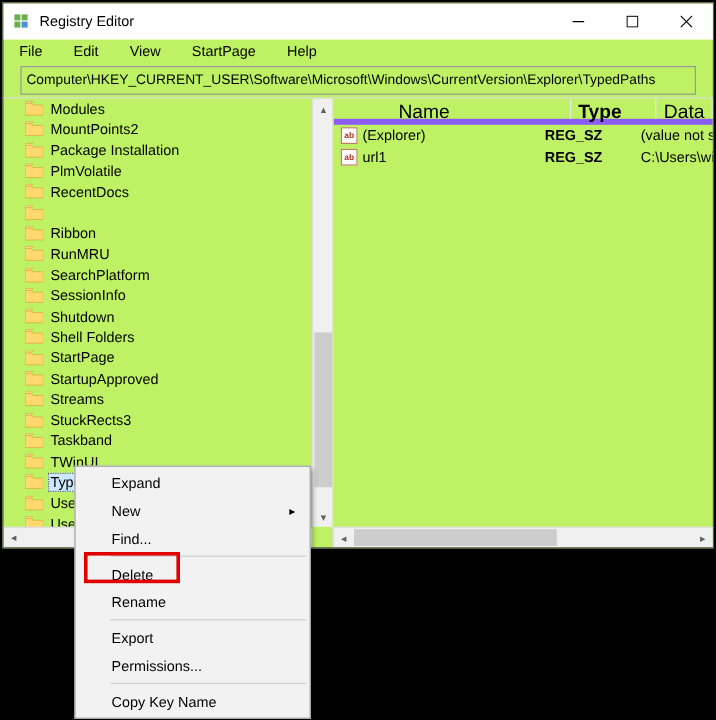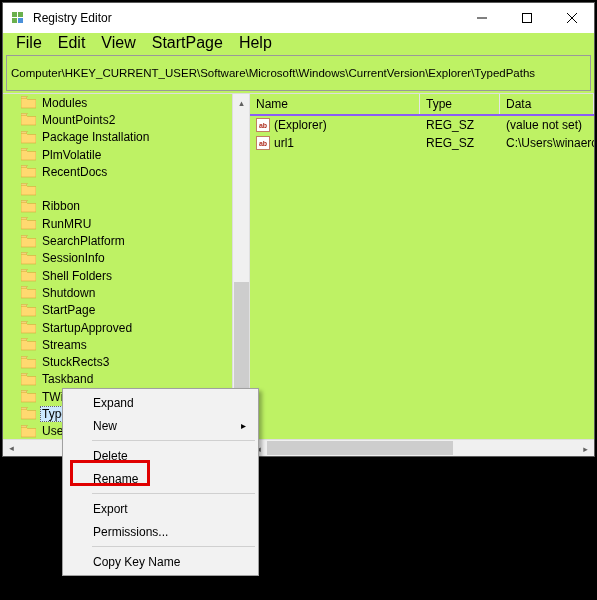--- a/index.html
+++ b/index.html
@@ -3,39 +3,39 @@
 <meta charset="utf-8">
 <style>
 * { box-sizing: border-box; margin: 0; padding: 0; font-family: "Segoe UI", Tahoma, sans-serif; }
 body { background: #000; width: 597px; height: 600px; overflow: hidden; position: relative; }
 .window { position: absolute; top: 2px; left: 2px; width: 593px; height: 455px; background: #bef264; border: 1px solid #5a5a5a; display: flex; flex-direction: column; }
 .titlebar { height: 30px; display: flex; align-items: center; padding-left: 8px; background: #fff; }
 .titlebar-icon { width: 16px; height: 16px; margin-right: 6px; }
 .titlebar-title { font-size: 12px; flex: 1; }
 .win-buttons { display: flex; height: 100%; }
 .win-btn { width: 45px; display: flex; align-items: center; justify-content: center; font-size: 13px; }
-.menubar { height: 20px; display: flex; align-items: center; padding-left: 6px; gap: 2px; font-size: 16px; }
+.menubar { height: 20px; display: flex; align-items: center; padding-left: 6px; gap: 12px; font-size: 12px; }
 .menu-item { padding: 1px 7px; }
-.addressbar { margin: 2px 3px; border: 1px solid #999; height: 36px; display: flex; align-items: center; padding: 0 4px; font-size: 11.5px; white-space: nowrap; overflow: hidden; }
+.addressbar { margin: 2px 14px; border: 1px solid #999; height: 24px; display: flex; align-items: center; padding: 0 4px; font-size: 11.5px; white-space: nowrap; overflow: hidden; }
 .panes { flex: 1; display: flex; border-top: 1px solid #ddd; min-height: 0; }
-.tree-pane { width: 247px; border-right: 1px solid #e0e0e0; overflow: hidden; position: relative; }
+.tree-pane { width: 275px; border-right: 1px solid #e0e0e0; overflow: hidden; position: relative; }
 .tree-scroll { height: 100%; overflow: hidden; }
 .tree-item { height: 17.3px; display: flex; align-items: center; font-size: 12px; padding-left: 18px; white-space: nowrap; }
 .tree-item.selected .label { background: #cce8ff; border: 1px dotted #666; padding: 0 1px; }
 .folder-icon { width: 15px; height: 13px; margin-right: 4px; flex-shrink: 0; }
 .label { padding: 0 2px; }
 .hscroll { position: absolute; bottom: 0; left: 0; right: 17px; height: 17px; background: #f0f0f0; border-top: 1px solid #ddd; display: flex; align-items: center; }
 .sbtn { width: 17px; height: 17px; display: flex; align-items: center; justify-content: center; font-size: 9px; color: #606060; }
 .vscroll { position: absolute; right: 0; top: 0; bottom: 17px; width: 17px; background: #f0f0f0; border-left: 1px solid #ddd; display: flex; flex-direction: column; }
 .vthumb { background: #cdcdcd; width: 15px; margin: 0 1px; }
 .list-pane { flex: 1; overflow: hidden; position: relative; }
-.list-header { height: 22px; display: flex; border-bottom: 2px solid #8b5cf6; font-size: 12px; }
+.list-header { height: 22px; display: flex; border-bottom: 5px solid #8b5cf6; font-size: 16px; padding-left: 48px; }
 .col { padding: 3px 6px; border-right: 1px solid #e5e5e5; }
 .col-name { width: 170px; }
-.col-type { width: 80px; }
+.col-type { width: 80px; font-weight: bold; }
 .col-data { flex: 1; }
 .list-row { height: 18px; display: flex; align-items: center; font-size: 12px; }
 .list-row .col { border: none; padding: 1px 6px; display: flex; align-items: center; overflow: hidden; white-space: nowrap; }
 .val-icon { width: 14px; height: 14px; margin-right: 4px; border: 1px solid #c08060; background: #fff; font-size: 7px; color: #b03020; font-weight: bold; display: flex; align-items: center; justify-content: center; }
 .list-hscroll { position: absolute; bottom: 0; left: 0; right: 0; height: 17px; background: #f0f0f0; border-top: 1px solid #ddd; display: flex; }
 .ctx-menu { position: absolute; left: 62px; top: 388px; width: 197px; background: #f2f2f2; border: 1px solid #a0a0a0; box-shadow: 3px 3px 4px rgba(0,0,0,0.3); font-size: 12px; padding: 2px; }
 .ctx-item { height: 23px; display: flex; align-items: center; padding-left: 28px; position: relative; }
 .ctx-item .arrow { position: absolute; right: 10px; font-size: 10px; }
 .ctx-sep { height: 1px; background: #d0d0d0; margin: 3px 1px 3px 27px; }
 .highlight-box { position: absolute; border: 3px solid #e00000; pointer-events: none; }
@@ -154,28 +154,28 @@
               <path d="M0 2 L5 2 L6.5 3.5 L15 3.5 L15 12 L0 12 Z" fill="#ffd970" stroke="#d4a93a" stroke-width="0.6"></path>
               <path d="M0 2 L5 2 L6.5 0.5 L0 0.5 Z" fill="#ffe699" stroke="#d4a93a" stroke-width="0.6"></path>
             </svg>
             <span class="label">SessionInfo</span>
           </div>
           <div class="tree-item">
             <svg class="folder-icon" viewBox="0 0 15 13">
               <path d="M0 2 L5 2 L6.5 3.5 L15 3.5 L15 12 L0 12 Z" fill="#ffd970" stroke="#d4a93a" stroke-width="0.6"></path>
               <path d="M0 2 L5 2 L6.5 0.5 L0 0.5 Z" fill="#ffe699" stroke="#d4a93a" stroke-width="0.6"></path>
             </svg>
+            <span class="label">Shutdown</span>
+          </div>
+          <div class="tree-item">
+            <svg class="folder-icon" viewBox="0 0 15 13">
+              <path d="M0 2 L5 2 L6.5 3.5 L15 3.5 L15 12 L0 12 Z" fill="#ffd970" stroke="#d4a93a" stroke-width="0.6"></path>
+              <path d="M0 2 L5 2 L6.5 0.5 L0 0.5 Z" fill="#ffe699" stroke="#d4a93a" stroke-width="0.6"></path>
+            </svg>
             <span class="label">Shell Folders</span>
-          </div>
-          <div class="tree-item">
-            <svg class="folder-icon" viewBox="0 0 15 13">
-              <path d="M0 2 L5 2 L6.5 3.5 L15 3.5 L15 12 L0 12 Z" fill="#ffd970" stroke="#d4a93a" stroke-width="0.6"></path>
-              <path d="M0 2 L5 2 L6.5 0.5 L0 0.5 Z" fill="#ffe699" stroke="#d4a93a" stroke-width="0.6"></path>
-            </svg>
-            <span class="label">Shutdown</span>
           </div>
           <div class="tree-item">
             <svg class="folder-icon" viewBox="0 0 15 13">
               <path d="M0 2 L5 2 L6.5 3.5 L15 3.5 L15 12 L0 12 Z" fill="#ffd970" stroke="#d4a93a" stroke-width="0.6"></path>
               <path d="M0 2 L5 2 L6.5 0.5 L0 0.5 Z" fill="#ffe699" stroke="#d4a93a" stroke-width="0.6"></path>
             </svg>
             <span class="label">StartPage</span>
           </div>
           <div class="tree-item">
             <svg class="folder-icon" viewBox="0 0 15 13">
@@ -284,20 +284,23 @@
 </div>
 
 <div class="ctx-menu">
   <div class="ctx-item">
       <span>Expand</span>
     </div>
   <div class="ctx-item">
       <span>New</span>
       <span class="arrow">▸</span>
     </div>
+  <div class="ctx-item">
+      <span>Find...</span>
+    </div>
   <div class="ctx-sep"></div>
   <div class="ctx-item">
       <span>Delete</span>
     </div>
   <div class="ctx-item">
       <span>Rename</span>
     </div>
   <div class="ctx-sep"></div>
   <div class="ctx-item">
       <span>Export</span>

